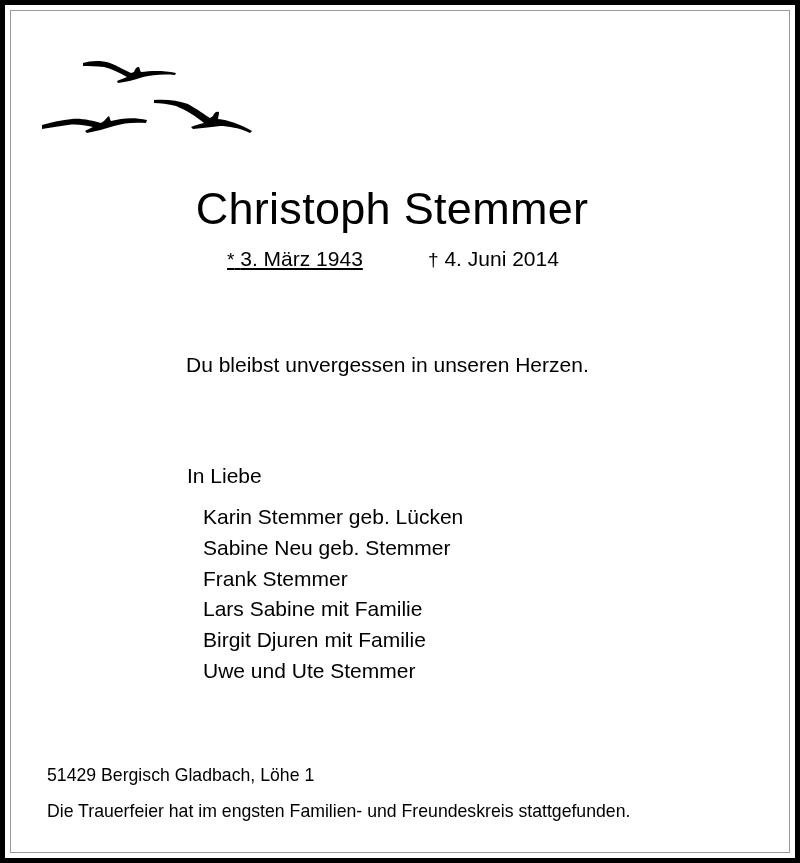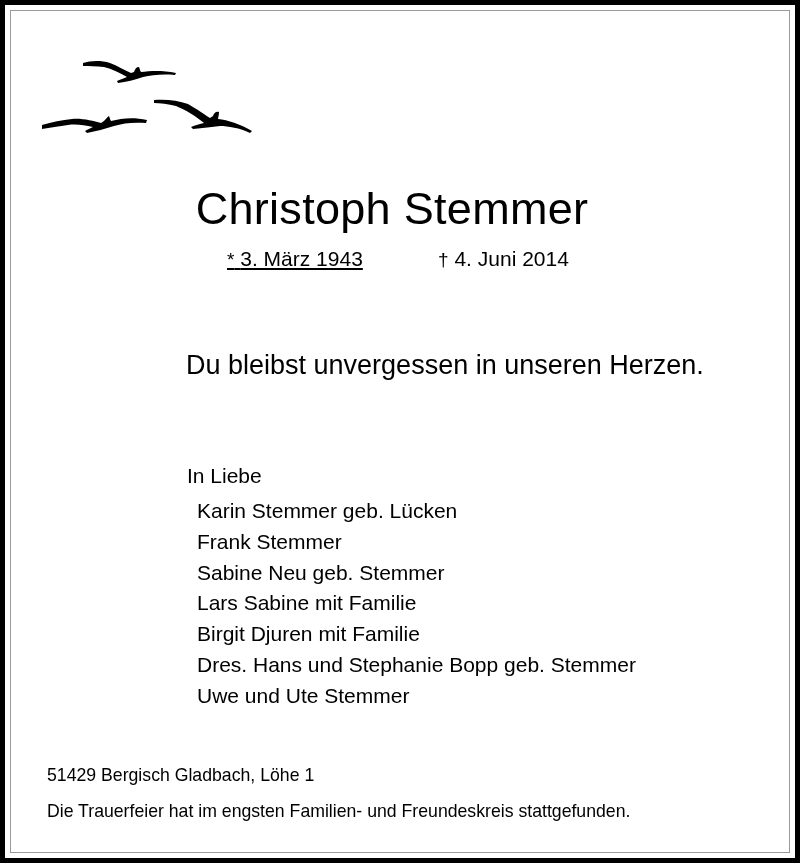--- a/index.html
+++ b/index.html
@@ -48,41 +48,41 @@
       line-height: 52px;
       letter-spacing: 0.3px;
     }
     .dates {
       position: absolute;
       top: 246px;
       font-size: 21px;
       line-height: 26px;
     }
     .birth { left: 227px; text-decoration: underline; }
-    .death { left: 428px; margin-left: 10px; }
+    .death { left: 428px; }
     .sym { font-size: 19px; }
     .motto {
       position: absolute;
       left: 186px;
       top: 352px;
-      font-size: 27px;
+      font-size: 21px;
       line-height: 26px;
     }
     .in-liebe {
       position: absolute;
       left: 187px;
       top: 463px;
       font-size: 21px;
       line-height: 26px;
     }
     .mourners {
       position: absolute;
       left: 187px;
       top: 488px;
-      margin: 10px;
+      margin: 16px;
       padding: 0;
       list-style: none;
       font-size: 21px;
     }
     .mourners li {
       height: 30.8px;
       line-height: 26px;
     }
     .footer {
       position: absolute;
@@ -135,22 +135,21 @@
   <span class="sym">†</span>
   <span>4. Juni 2014</span>
 </div>
 
 <div class="motto">Du bleibst unvergessen in unseren Herzen.</div>
 
 <div class="in-liebe">In Liebe</div>
 
 <ul class="mourners">
   <li>Karin Stemmer geb. Lücken</li>
+  <li>Sabine Neu geb. Stemmer</li>
   <li>Frank Stemmer</li>
-  <li>Sabine Neu geb. Stemmer</li>
   <li>Lars Sabine mit Familie</li>
   <li>Birgit Djuren mit Familie</li>
-  <li>Dres. Hans und Stephanie Bopp geb. Stemmer</li>
   <li>Uwe und Ute Stemmer</li>
 </ul>
 
 <div class="footer address">51429 Bergisch Gladbach, Löhe 1</div>
 <div class="footer notice">Die Trauerfeier hat im engsten Familien- und Freundeskreis stattgefunden.</div>
 
 </body></html>

